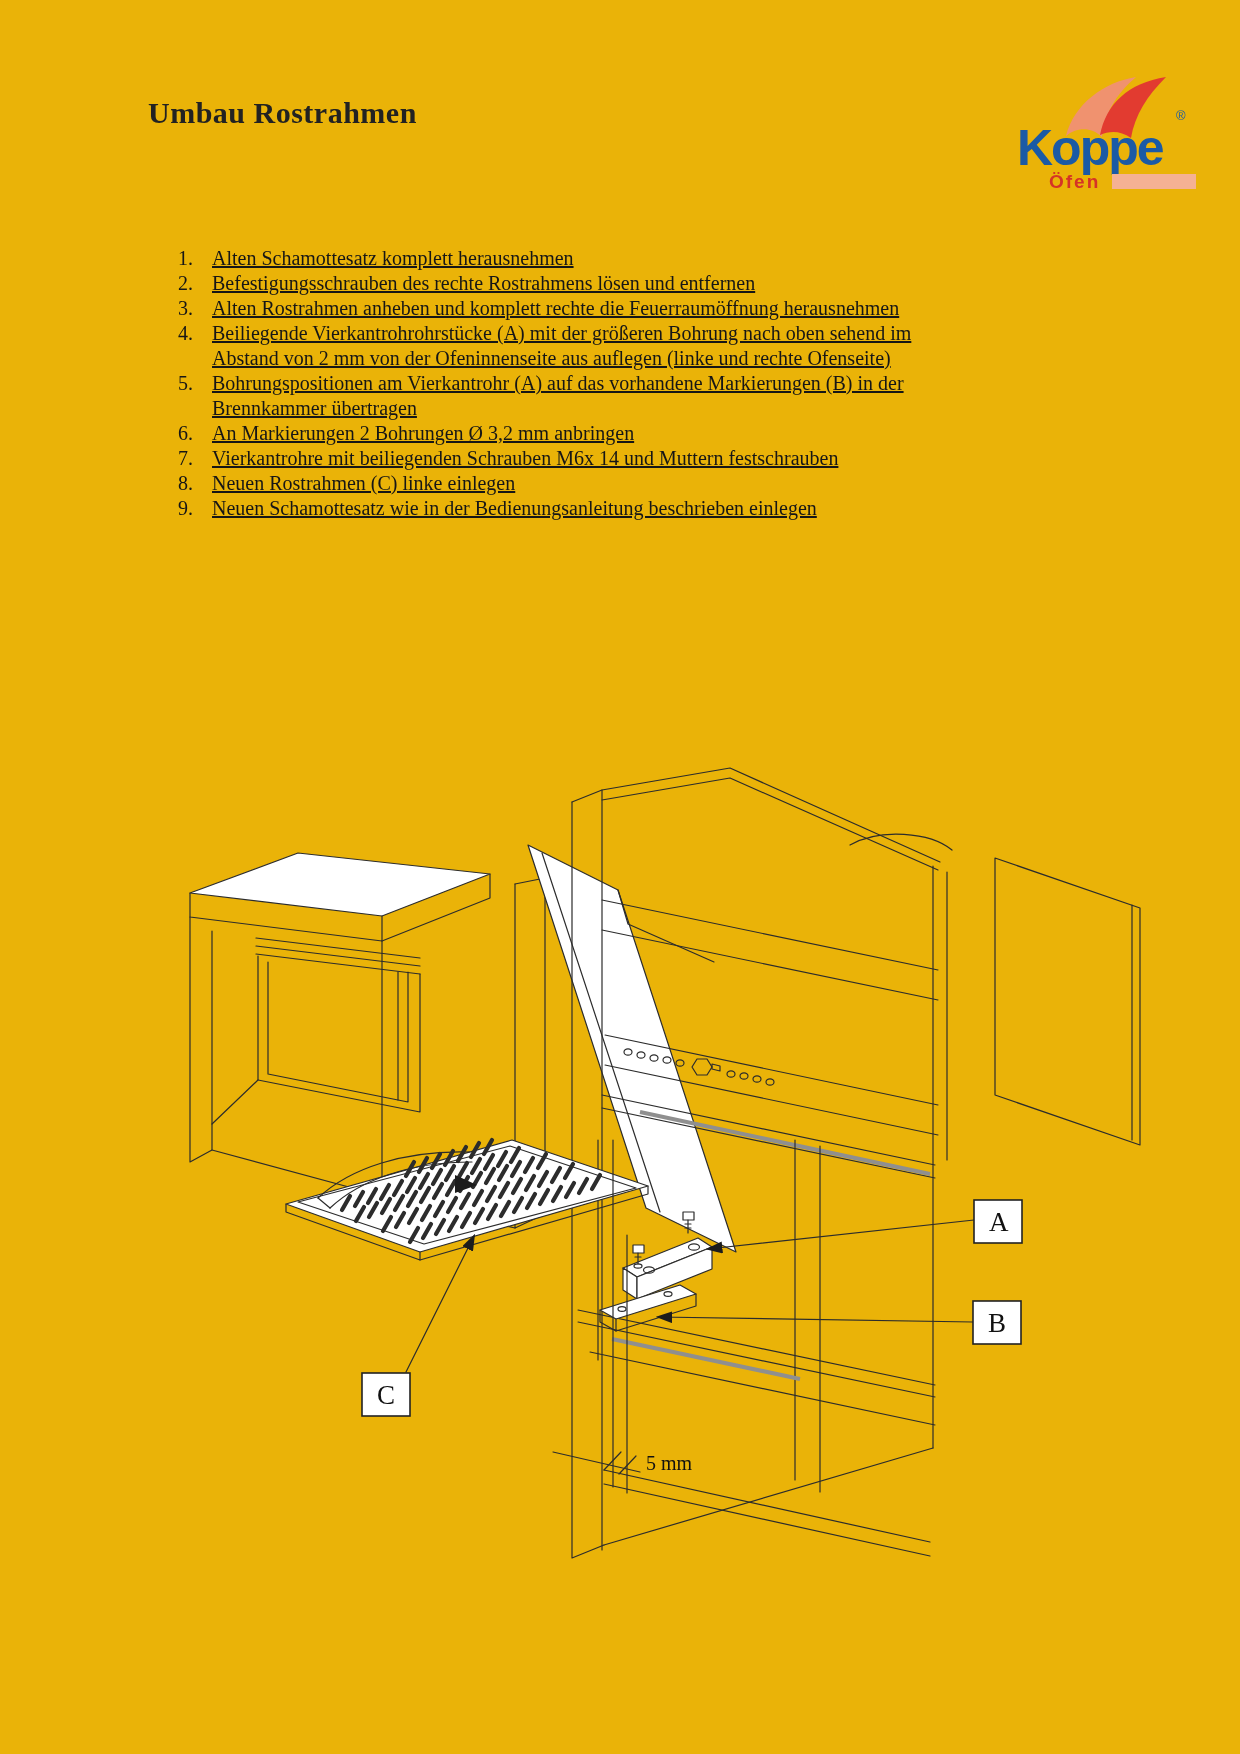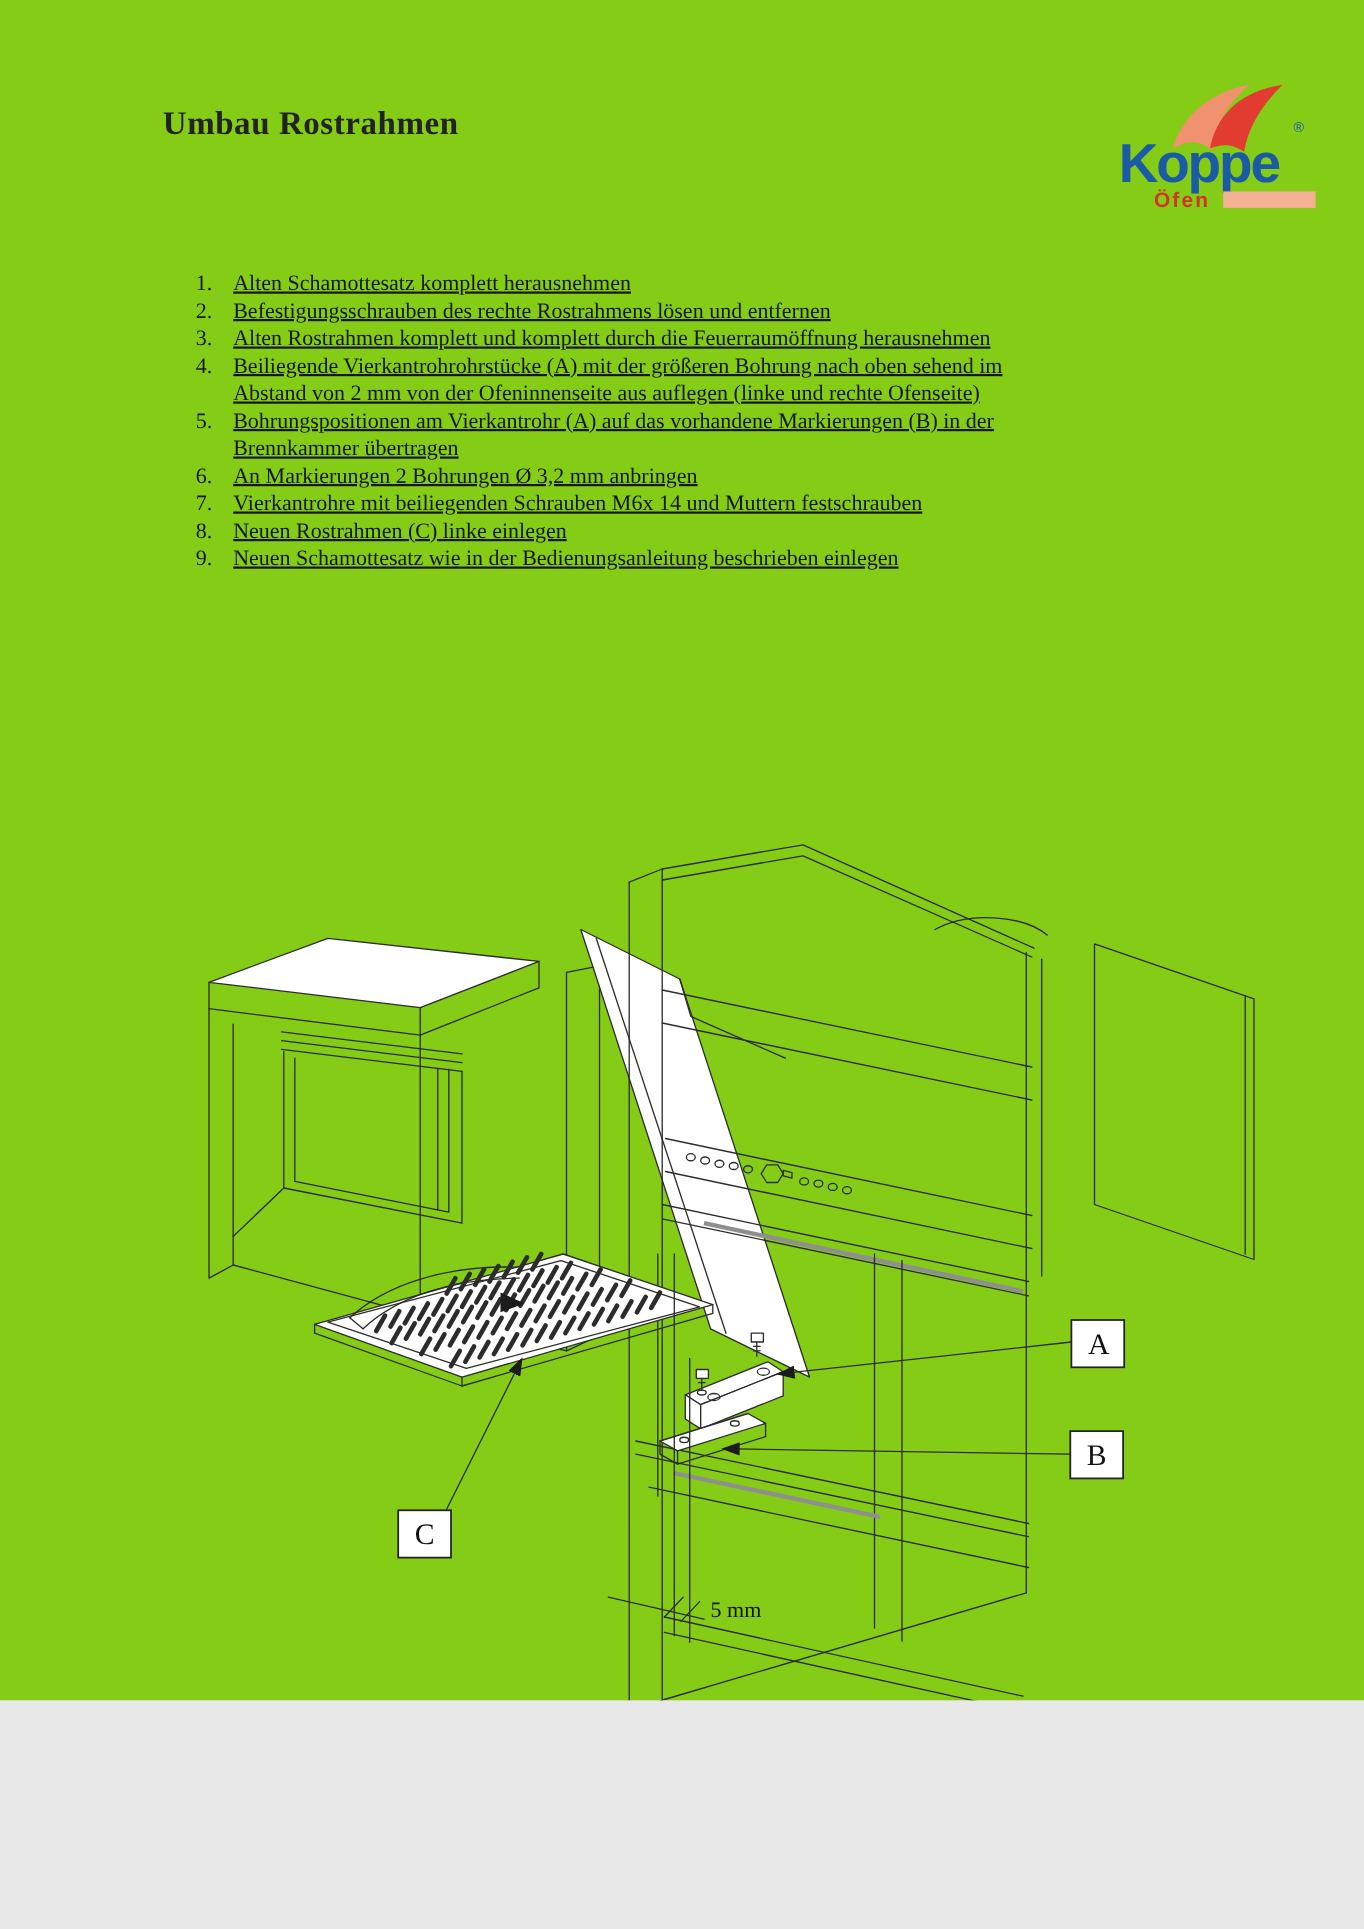--- a/index.html
+++ b/index.html
@@ -1,19 +1,19 @@
 <!DOCTYPE html>
 <html><head>
 <meta charset="utf-8">
 <style>
   html,body{margin:0;padding:0;background:#e8e8e8;}
   .page{
     position:relative;
-    width:1240px;height:1546px;
-    background:#84cc16;
+    width:1240px;height:1754px;
+    background:#eab308;
     font-family:"Liberation Serif", serif;
     color:#1a1a1a;
     overflow:hidden;
   }
   .title{
     position:absolute;left:148px;top:96px;
     font-size:30px;font-weight:bold;color:#222;
     letter-spacing:0.5px;
   }
   .logo{position:absolute;left:1005px;top:74px;width:185px;height:120px;margin-left:11px;}
@@ -55,21 +55,21 @@
     <div class="inst-row">
         <span class="inst-num">1.</span>
         <span class="inst-text">Alten Schamottesatz komplett herausnehmen</span>
       </div>
     <div class="inst-row">
         <span class="inst-num">2.</span>
         <span class="inst-text">Befestigungsschrauben des rechte Rostrahmens lösen und entfernen</span>
       </div>
     <div class="inst-row">
         <span class="inst-num">3.</span>
-        <span class="inst-text">Alten Rostrahmen komplett und komplett durch die Feuerraumöffnung herausnehmen</span>
+        <span class="inst-text">Alten Rostrahmen anheben und komplett rechte die Feuerraumöffnung herausnehmen</span>
       </div>
     <div class="inst-row">
         <span class="inst-num">4.</span>
         <span class="inst-text">Beiliegende Vierkantrohrohrstücke (A) mit der größeren Bohrung nach oben sehend im Abstand von 2 mm von der Ofeninnenseite aus auflegen (linke und rechte Ofenseite)</span>
       </div>
     <div class="inst-row">
         <span class="inst-num">5.</span>
         <span class="inst-text">Bohrungspositionen am Vierkantrohr (A) auf das vorhandene Markierungen (B) in der Brennkammer übertragen</span>
       </div>
     <div class="inst-row">

